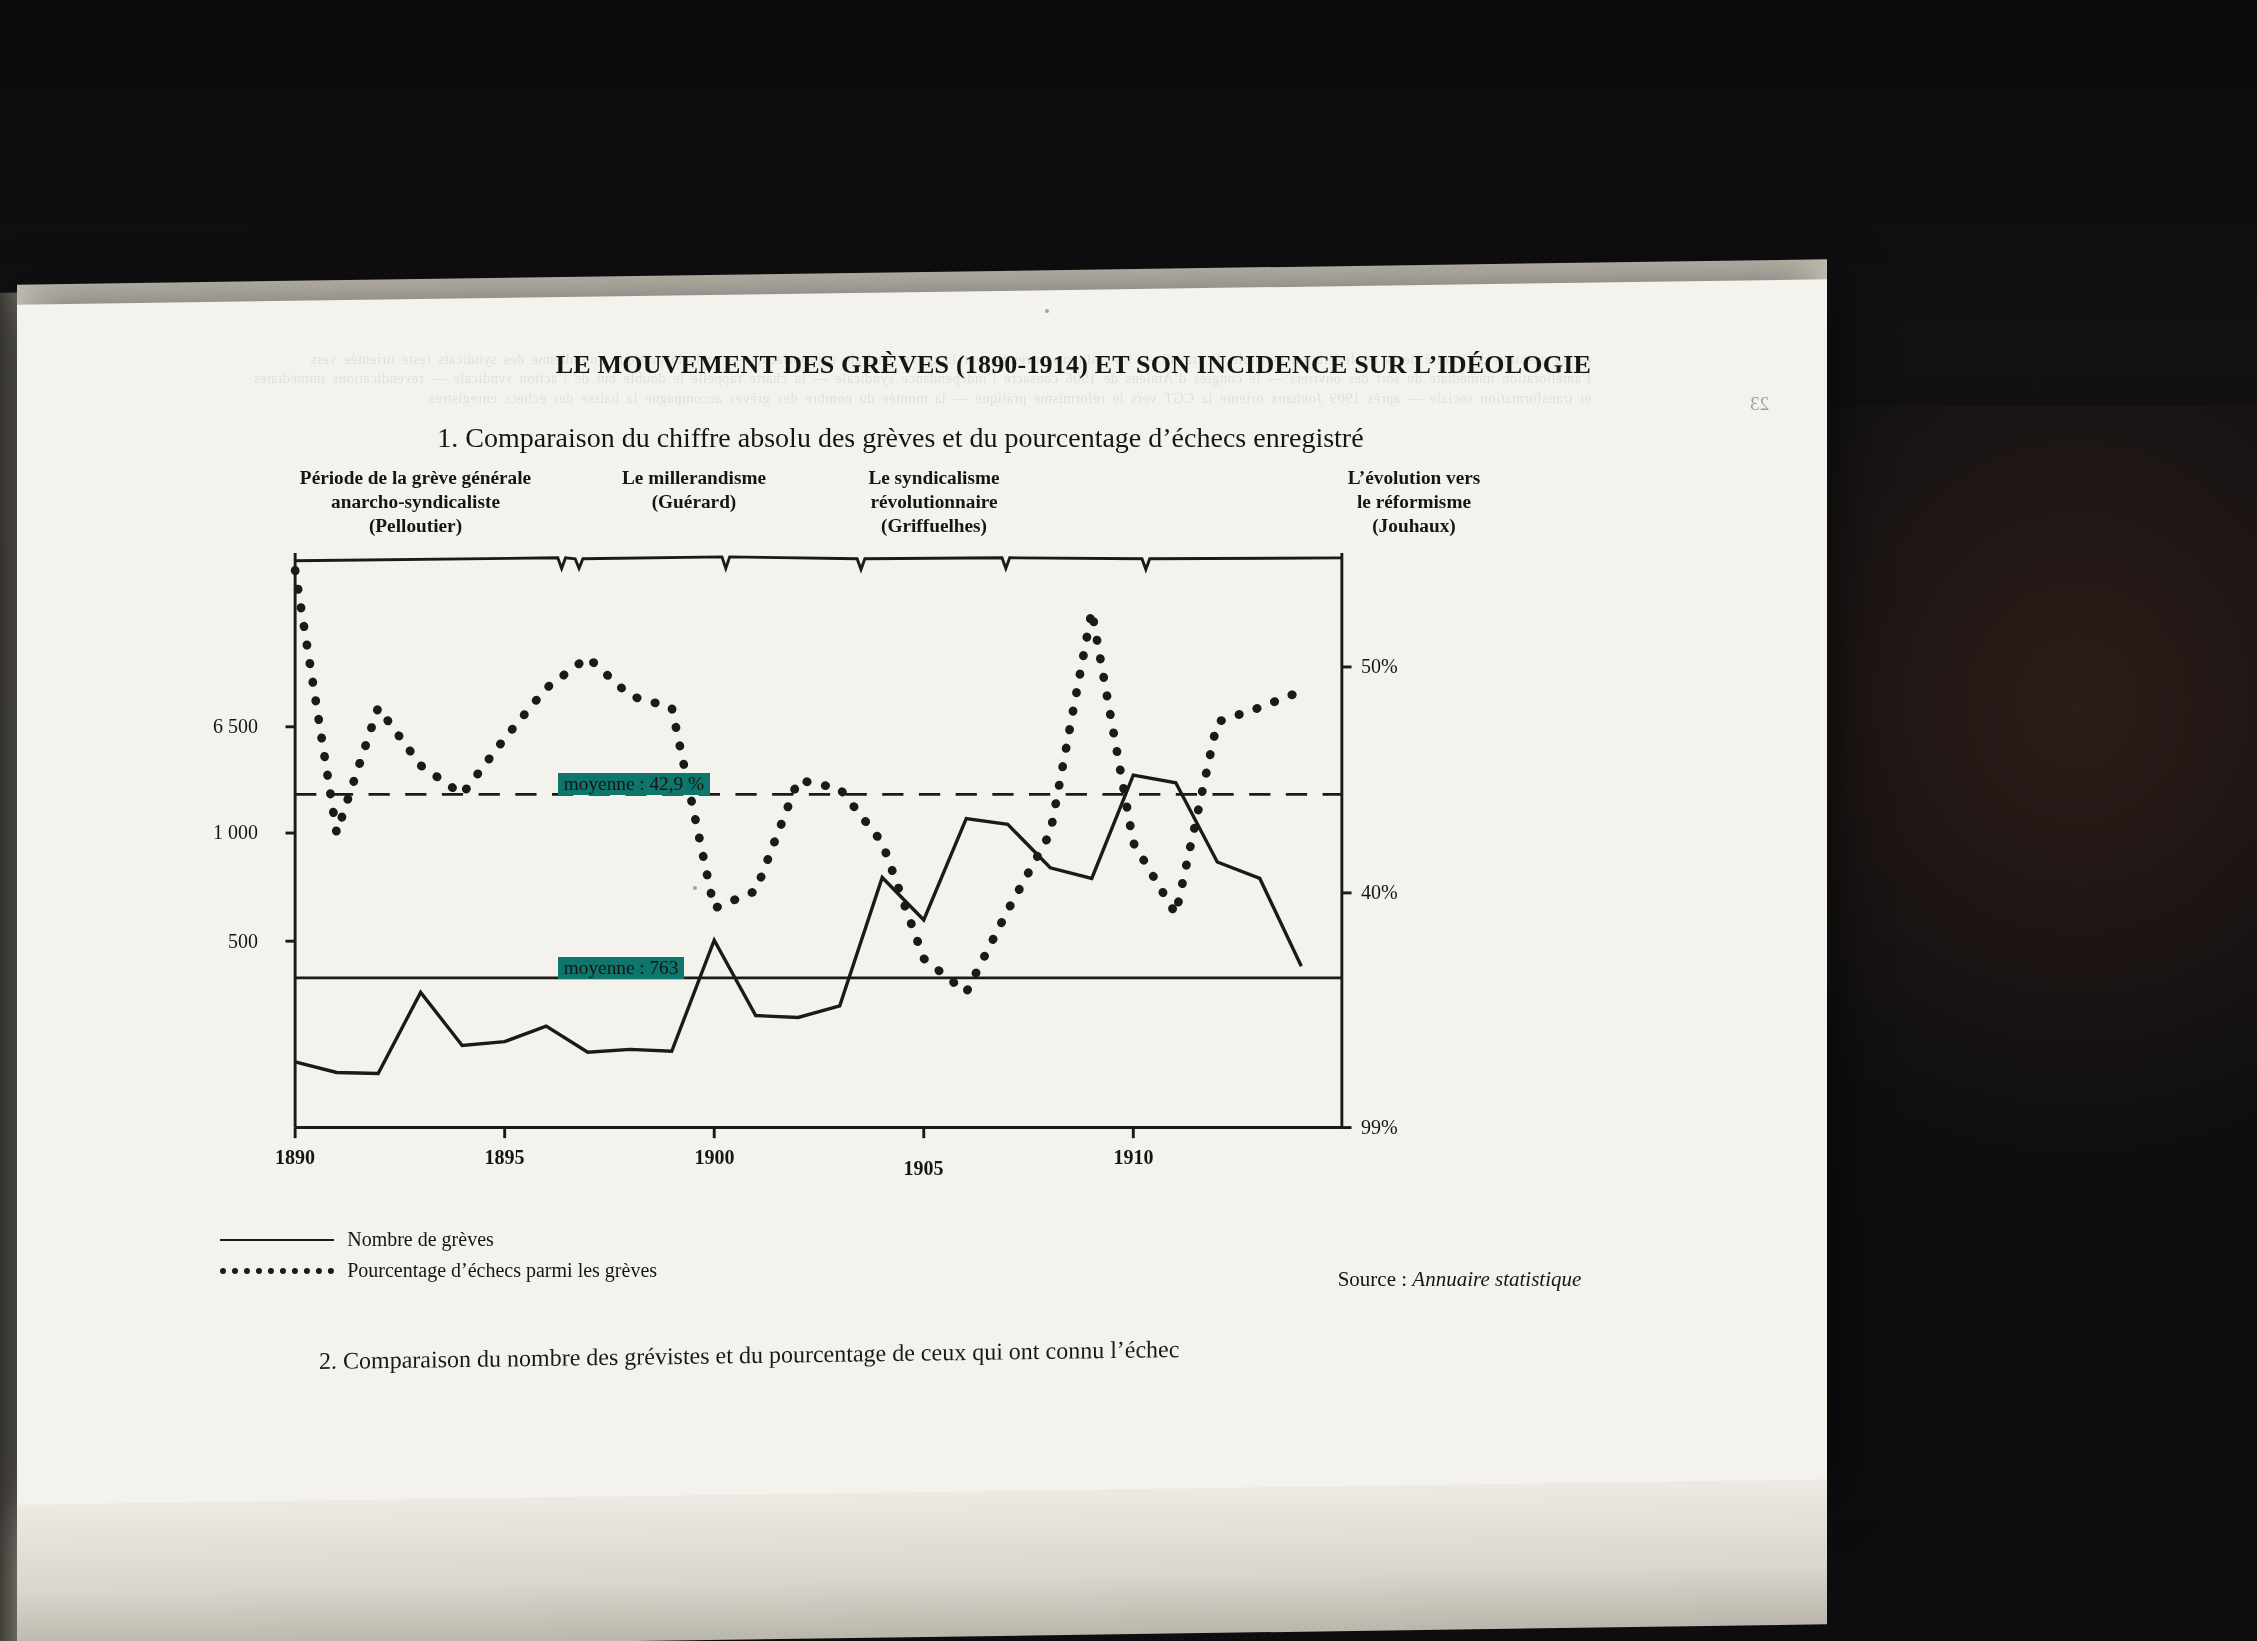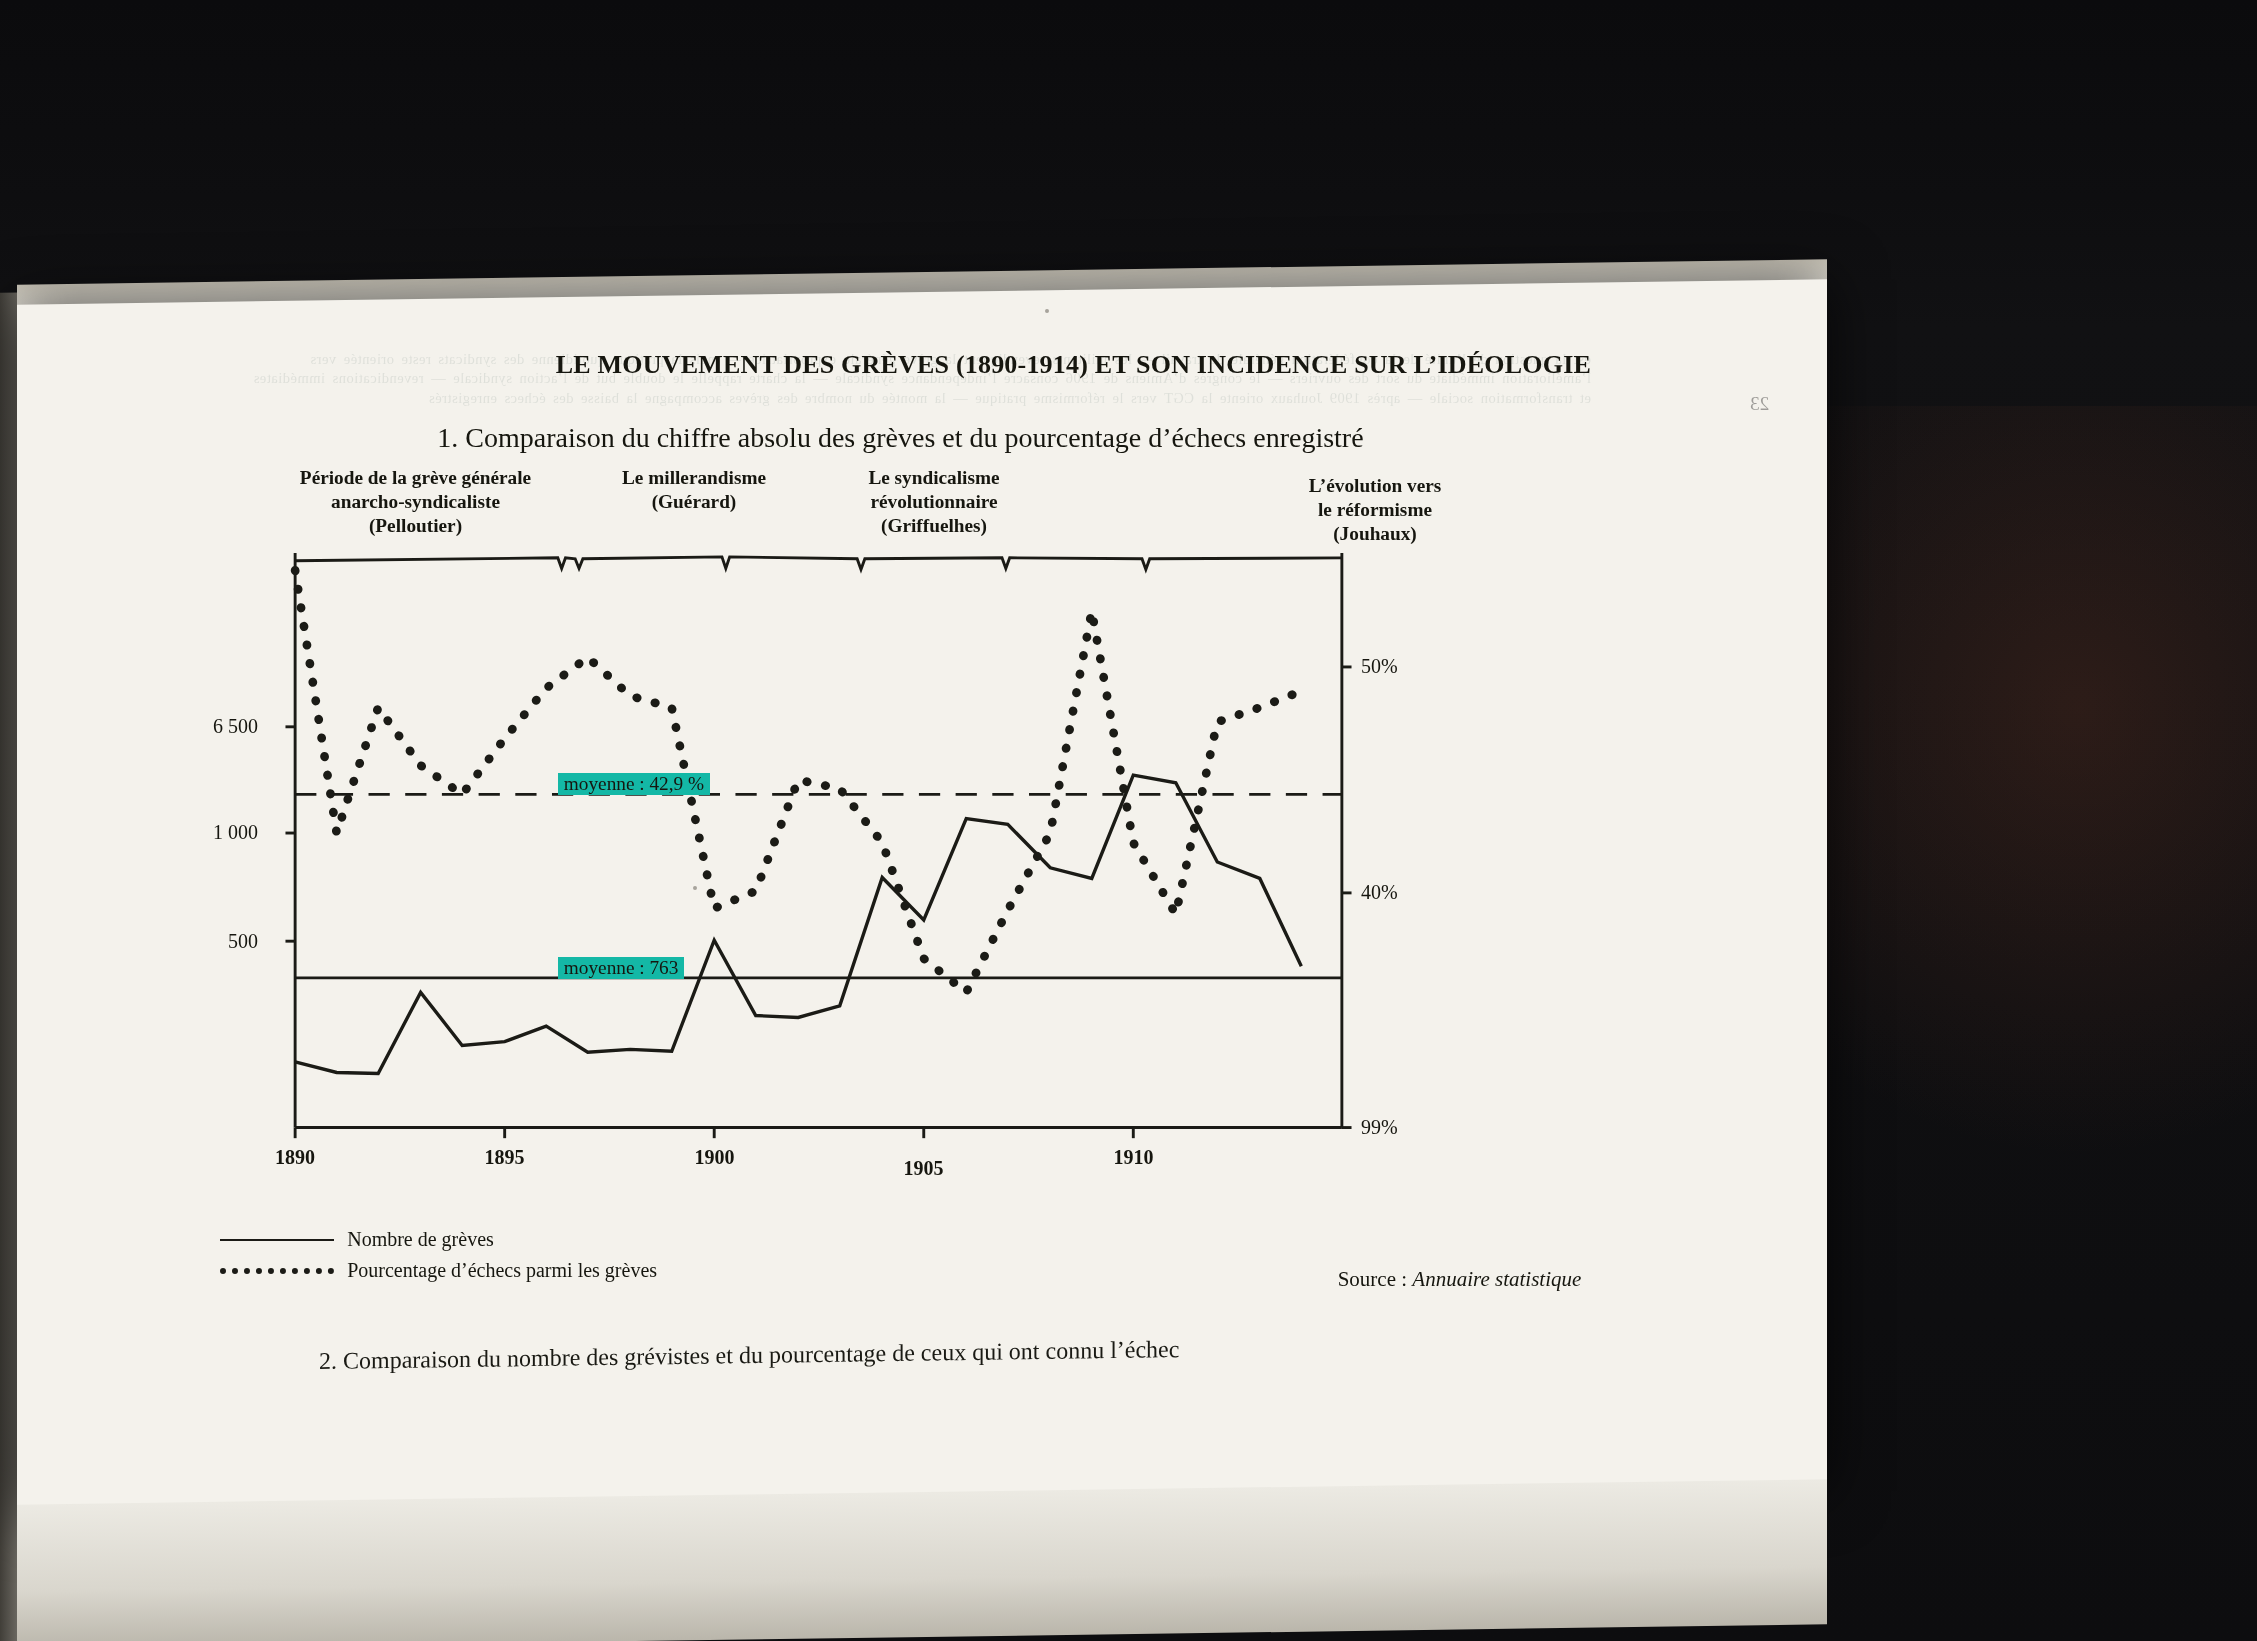--- a/index.html
+++ b/index.html
@@ -40,21 +40,21 @@
   .phase{position:absolute;text-align:center;font-weight:bold;font-size:19.3px;line-height:24px;}
 
   .plot{position:absolute;left:58px;top:203px;width:1101px;height:618px;}
 
   svg{display:block;}
 
   .ylab{position:absolute;font-size:20px;text-align:right;width:87px;}
   .yrlab{position:absolute;font-size:20px;width:87px;text-align:left;}
   .xlab{position:absolute;font-size:20px;width:87px;text-align:center;font-weight:bold;}
 
-  .meanlab{position:absolute;font-size:19.3px;background:#14b8a6;padding:0 5.8px;}
+  .meanlab{position:absolute;font-size:19.3px;background:#0f766e;padding:0 5.8px;}
 
   .legend{position:absolute;left:9.7px;top:874px;font-size:20px;}
   .legrow{display:flex;align-items:center;height:31px;}
   .legkeyline{width:114px;height:0;border-top:2.9px solid #1b1b16;margin-right:13.5px;}
   .legkeydot{width:114px;height:0;border-top:6.8px dotted #1b1b16;margin-right:13.5px;}
   .source{position:absolute;right:9.7px;top:917px;font-size:21px;}
   .source i{font-style:italic;}
 
   .nextcap{position:absolute;left:319px;top:1342px;font-size:24px;color:#1a1a14;
         transform:skewY(-0.8deg);}
@@ -87,21 +87,21 @@
         <div class="fsub">1. Comparaison du chiffre absolu des grèves et du pourcentage d’échecs enregistré</div>
 
         <div class="phase" style="left:56px;top:116px;width:299px;white-space:pre-line;">Période de la grève générale
 anarcho-syndicaliste
 (Pelloutier)</div>
         <div class="phase" style="left:378px;top:116px;width:212px;white-space:pre-line;">Le millerandisme
 (Guérard)</div>
         <div class="phase" style="left:608px;top:116px;width:232px;white-space:pre-line;">Le syndicalisme
 révolutionnaire
 (Griffuelhes)</div>
-        <div class="phase" style="left:1042px;top:116px;width:246px;white-space:pre-line;margin-top:8px;">L’évolution vers
+        <div class="phase" style="left:1081px;top:116px;width:246px;white-space:pre-line;">L’évolution vers
 le réformisme
 (Jouhaux)</div>
 
         <div class="plot">
           <svg width="1101" height="618" viewBox="0 0 1140 640">
 
             <line x1="28" y1="0" x2="28" y2="595" stroke="#1b1b16" stroke-width="3"></line>
             <line x1="1112" y1="0" x2="1112" y2="595" stroke="#1b1b16" stroke-width="3"></line>
             <line x1="28" y1="595" x2="1112" y2="595" stroke="#1b1b16" stroke-width="3"></line>
 

